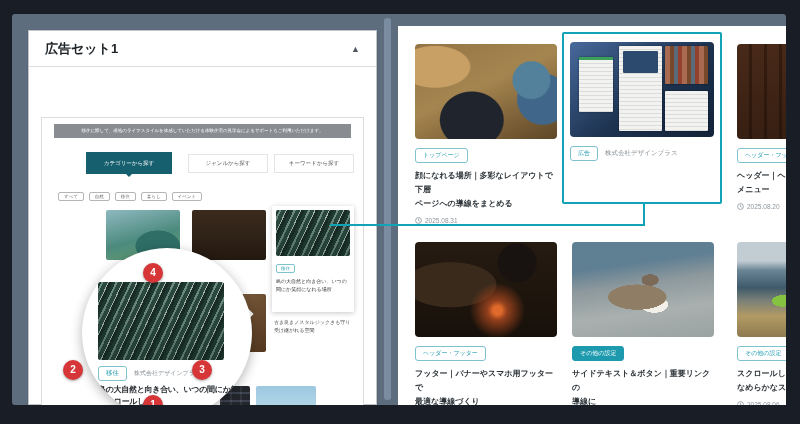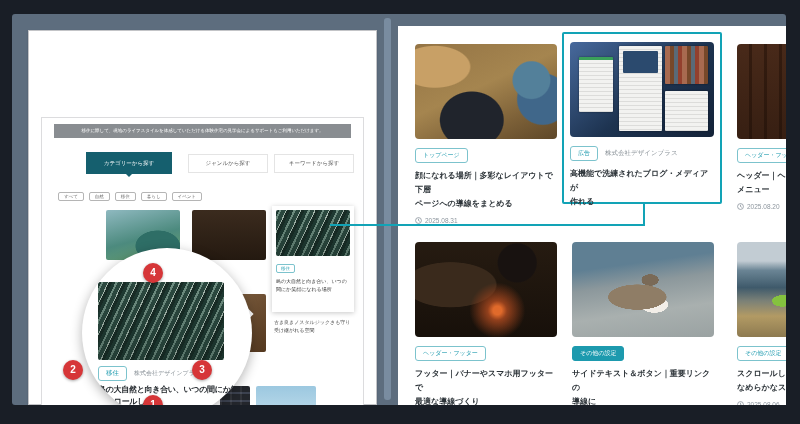--- a/index.html
+++ b/index.html
@@ -78,20 +78,24 @@
   .img-building{background:repeating-linear-gradient(90deg,rgba(255,255,255,.07) 0 2px,rgba(0,0,0,0) 2px 10px),repeating-linear-gradient(#23262c 0 6px,#3c4250 6px 8px)}
   .img-sky{background:linear-gradient(#9cc8e0,#c8e2ee)}
 </style>
 </head>
 <body>
 
 <div class="abs backdrop"></div>
 <div class="abs scroll-strip"></div>
 
 <div class="abs left-panel">
+  <div class="panel-header">
+    <span class="panel-title">広告セット1</span>
+    <span class="toggle-btn"><span>▲</span></span>
+  </div>
 
   <div class="abs preview">
     <div class="abs pv-graybar">移住に際して、現地のライフスタイルを体感していただける体験住宅の見学会によるサポートもご利用いただけます。</div>
     <div class="abs pv-tab-active">カテゴリーから探す</div>
     <div class="abs pv-tab" style="left:146px">ジャンルから探す</div>
     <div class="abs pv-tab" style="left:232px">キーワードから探す</div>
     <div class="abs pv-chips">
       <span class="pv-chip">すべて</span>
       <span class="pv-chip">自然</span>
       <span class="pv-chip">移住</span>
@@ -154,22 +158,20 @@
       <div class="shot green" style="left:6%;top:16%;width:24%;height:58%"></div>
       <div class="shot" style="left:34%;top:4%;width:30%;height:90%"></div>
       <div class="shot bluepic" style="left:37%;top:9%;width:24%;height:24%"></div>
       <div class="shot thumbs" style="right:4%;top:4%;width:30%;height:40%"></div>
       <div class="shot" style="right:4%;bottom:6%;width:30%;height:42%"></div>
     </div>
     <div class="tagrow">
       <span class="chip">広告</span>
       <span class="company">株式会社デザインプラス</span>
     </div>
-    <div class="ctitle">高機能で洗練されたブログ・メディアが
-作れる</div>
   </div>
 
   <div class="card" style="left:339px;top:18px">
     <div class="cimg img-wood"></div>
     <div class="tagrow">
         <span class="chip">ヘッダー・フッター</span>
       </div>
     <div class="ctitle">ヘッダー｜ヘッ
 メニュー</div>
     <div class="cdate">

